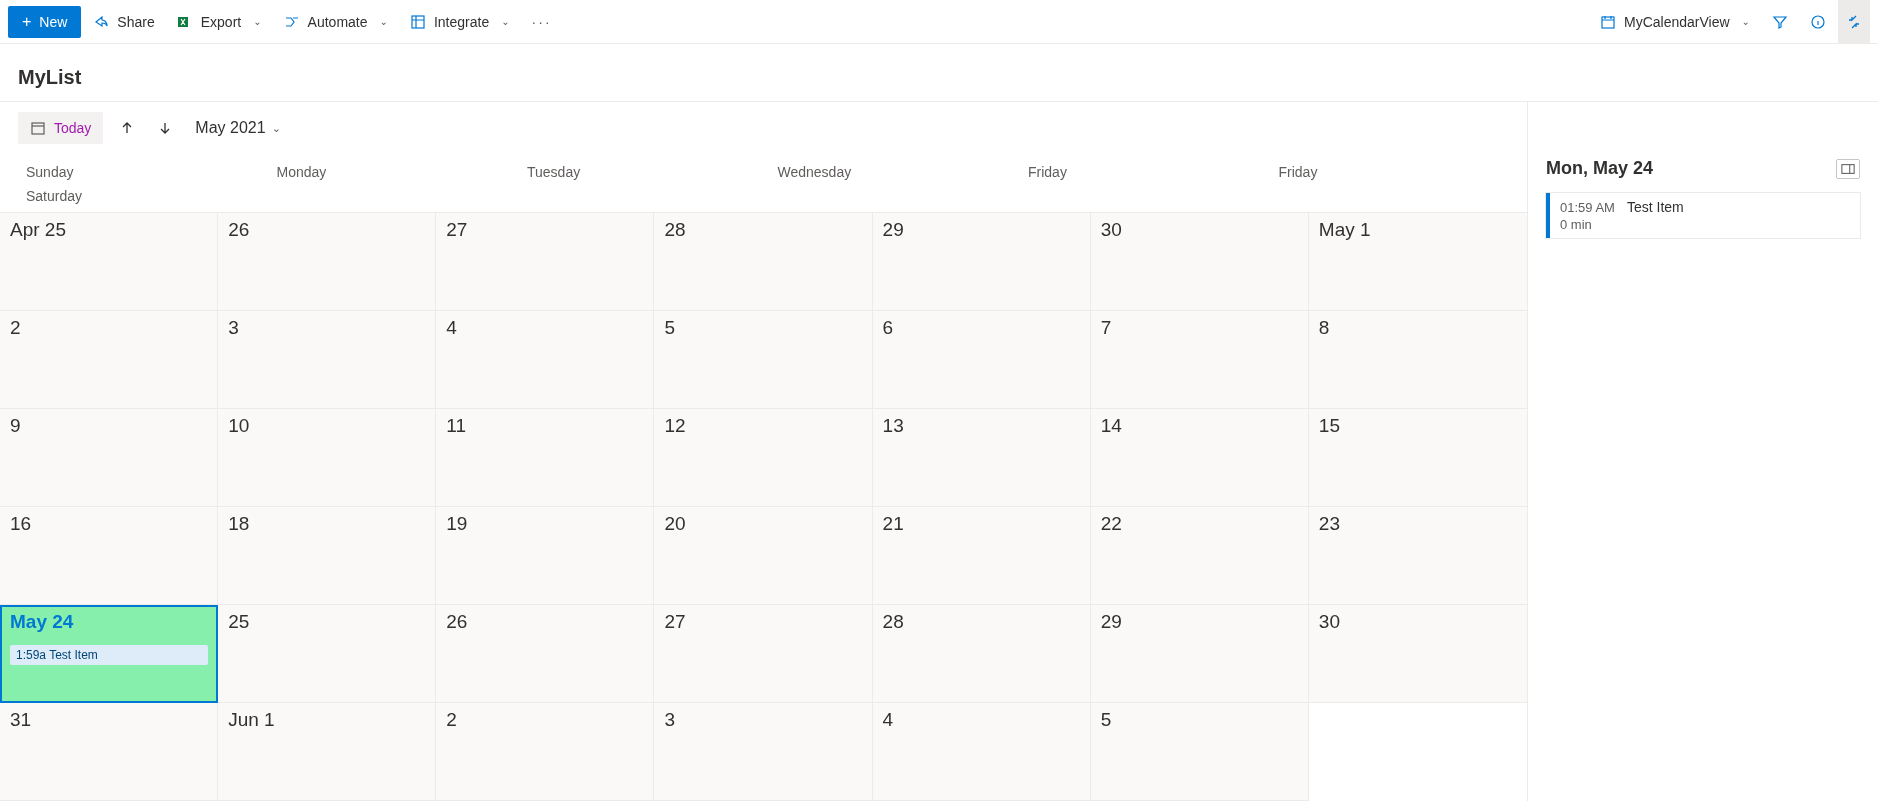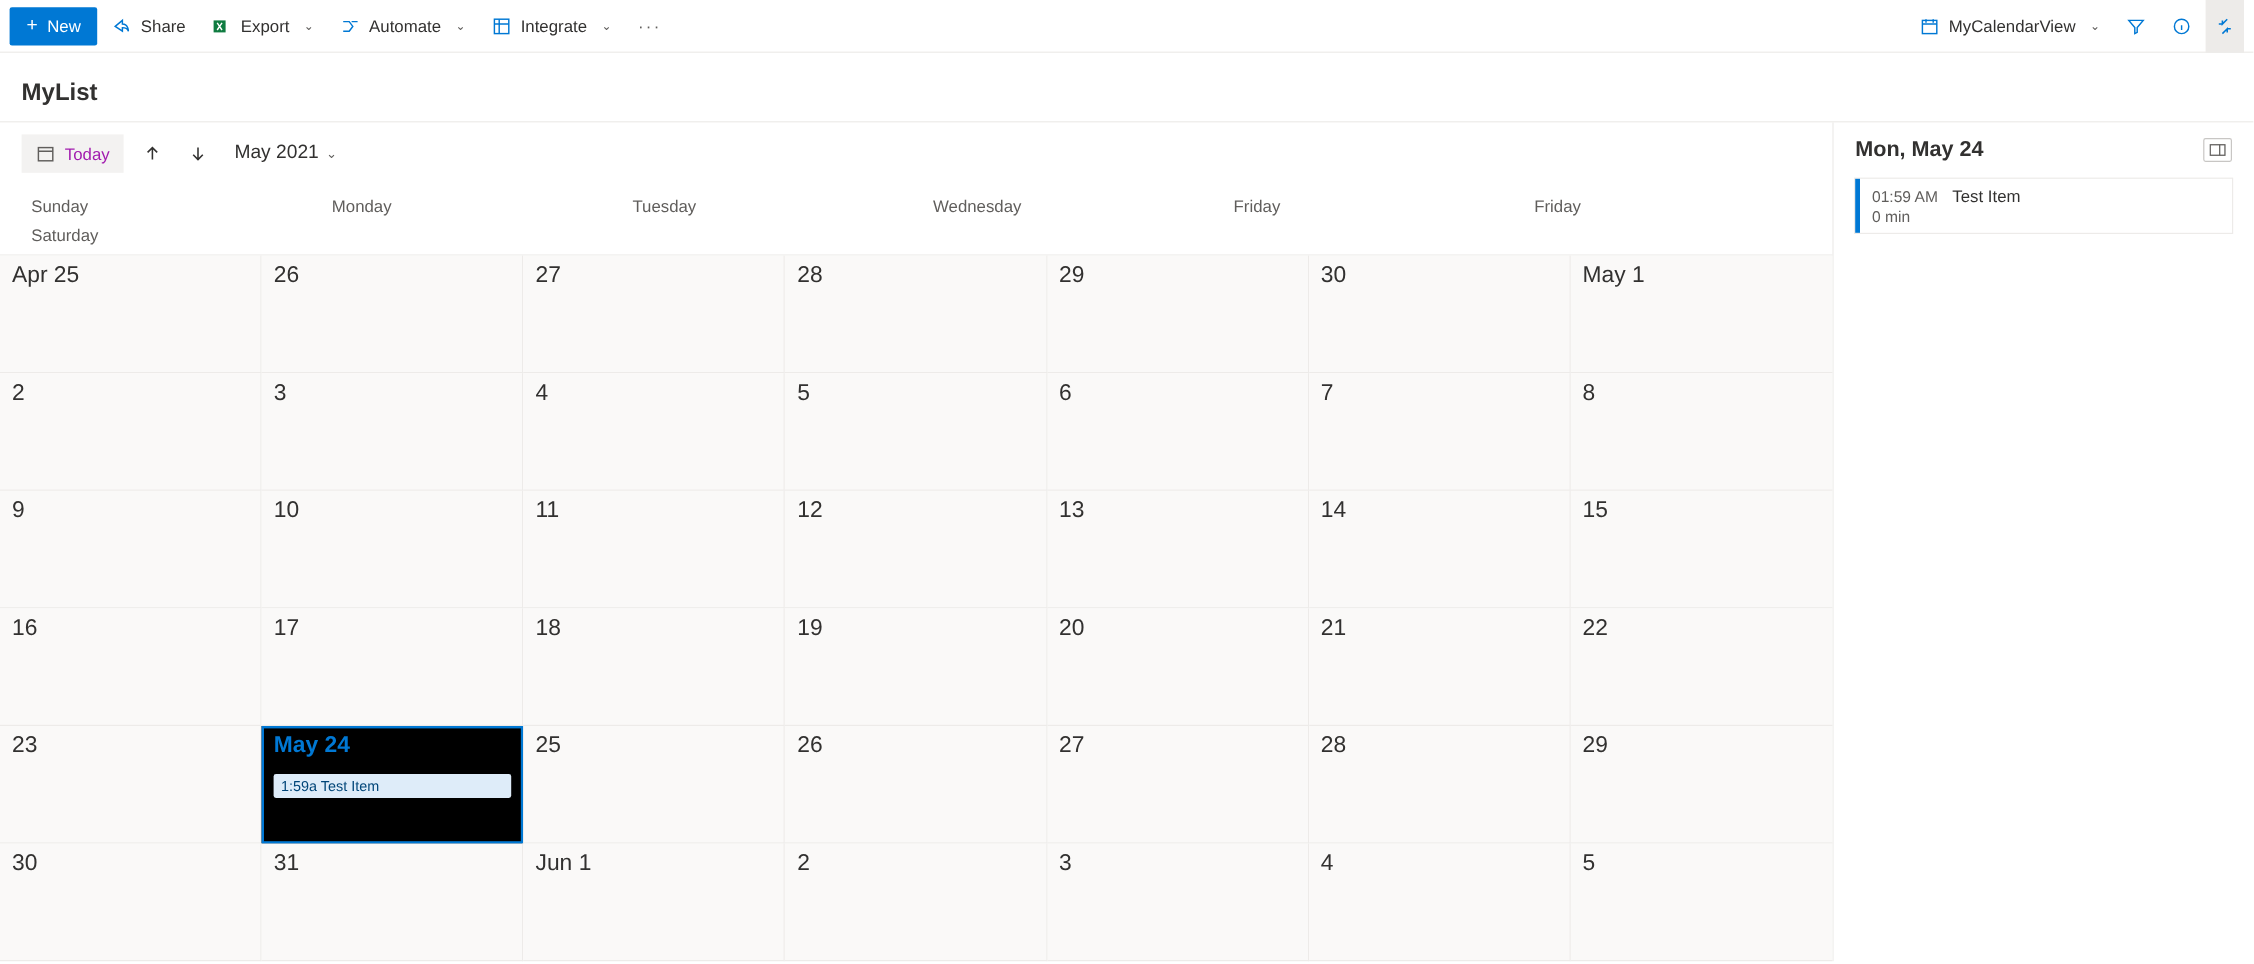--- a/index.html
+++ b/index.html
@@ -62,29 +62,29 @@
   .month-picker { display:inline-flex; align-items:center; gap:6px; font-size:16px; cursor:pointer; margin-left:6px;}
   .month-picker .chev { font-size:11px; color:#605e5c; }
 
   
   .cal-headers { display:grid; grid-template-columns: repeat(6,1fr); padding: 6px 12px 4px; color:#605e5c; font-size:14px;}
   .cal-headers div { padding: 4px 14px; }
   .cal-grid { flex:1; display:grid; grid-template-columns: repeat(7,1fr); grid-template-rows: repeat(6,1fr); border-top:1px solid #edebe9; }
   .cal-cell { border-right:1px solid #edebe9; border-bottom:1px solid #edebe9; background:#faf9f8; padding:6px 10px; position:relative; }
   .cal-cell:nth-child(7n) { border-right:none; }
   .cal-daynum { font-size:19px; color:#323130; }
-  .cal-cell.selected { background:#000000; border:2px solid #0078d4; padding:4px 8px;}
+  .cal-cell.selected { background:#86efac; border:2px solid #0078d4; padding:4px 8px;}
   .cal-cell.selected .cal-daynum { color:#0078d4; font-weight:600;}
   .cal-event {
     margin-top:12px; background:#deecf9; color:#004578; font-size:12px;
     padding:3px 6px; border-radius:2px; cursor:pointer;
   }
 
   
-  .details-header { display:flex; justify-content:space-between; align-items:center; margin-bottom:14px;}
+  .details-header { display:flex; justify-content:space-between; align-items:center; margin-bottom:14px;margin-top:44px;}
   .details-date { font-size:18px; font-weight:600; }
   .details-icon { width:24px; height:20px; display:flex; align-items:center; justify-content:center; color:#605e5c; border:1px solid #c8c6c4; border-radius:2px; cursor:pointer;}
   .detail-item {
     border-left:4px solid #0078d4; padding:6px 10px; background:#fff; box-shadow:0 0 0 1px #edebe9;
   }
   .detail-line1 { display:flex; gap:12px; align-items:baseline;}
   .detail-time { color:#605e5c; font-size:13px;}
   .detail-title { font-size:14px; }
   .detail-duration { color:#605e5c; font-size:13px; margin-top:2px;}
 </style>
@@ -274,23 +274,20 @@
         <div class="cal-cell">
           <div class="cal-daynum">14</div>
         </div>
         <div class="cal-cell">
           <div class="cal-daynum">15</div>
         </div>
         <div class="cal-cell">
           <div class="cal-daynum">16</div>
         </div>
         <div class="cal-cell">
-          <div class="cal-daynum">17</div>
-        </div>
-        <div class="cal-cell">
           <div class="cal-daynum">18</div>
         </div>
         <div class="cal-cell">
           <div class="cal-daynum">19</div>
         </div>
         <div class="cal-cell">
           <div class="cal-daynum">20</div>
         </div>
         <div class="cal-cell">
           <div class="cal-daynum">21</div>

